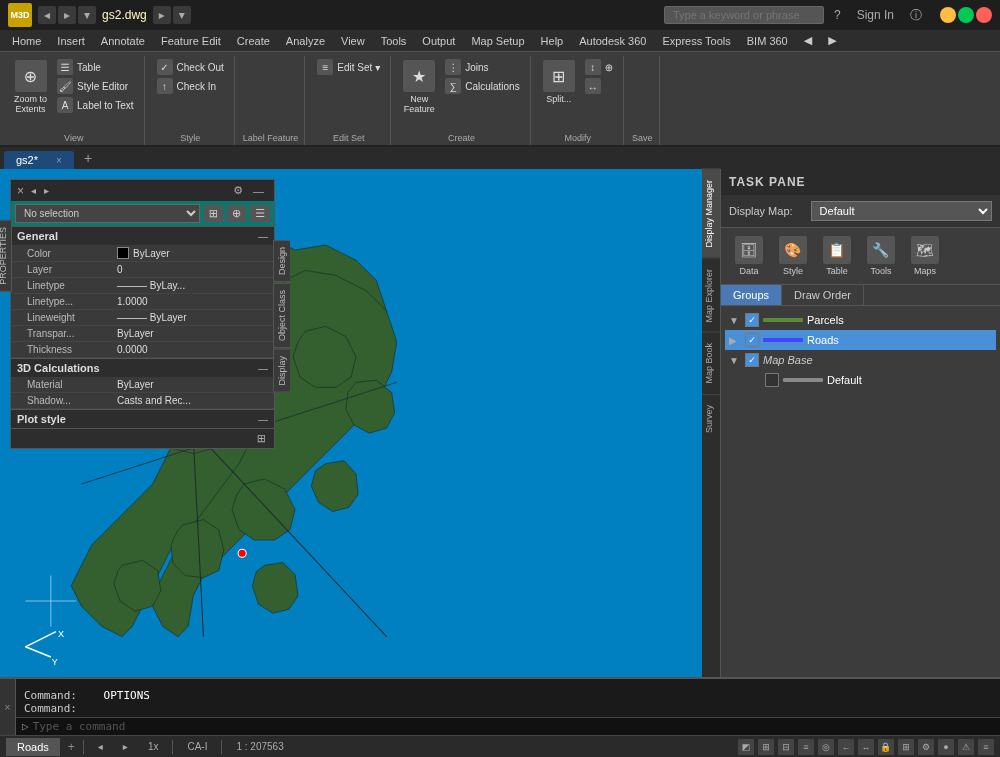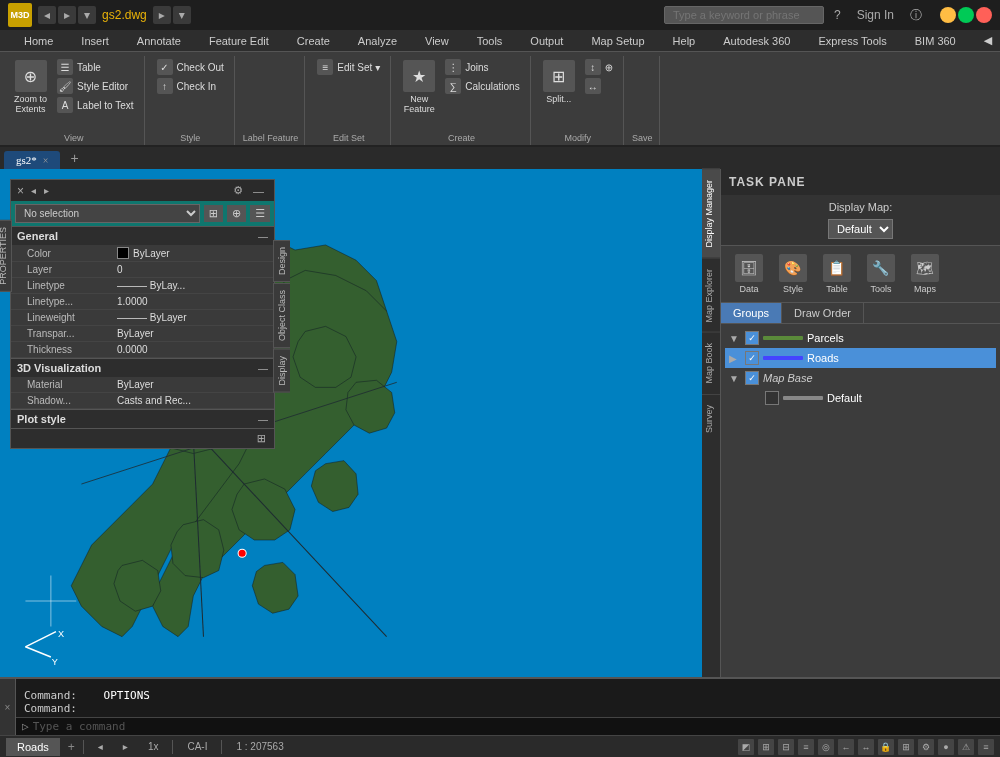--- a/index.html
+++ b/index.html
@@ -2,50 +2,50 @@
 <html><head>
   <meta charset="utf-8">
   <style>
     * { margin: 0; padding: 0; box-sizing: border-box; }
     body { width: 1000px; height: 757px; overflow: hidden; background: #3c3c3c; font-family: 'Segoe UI', Arial, sans-serif; font-size: 11px; color: #fff; }
 
     
     .title-bar { height: 30px; background: #1e1e1e; display: flex; align-items: center; justify-content: space-between; padding: 0 8px; }
     .title-bar-left { display: flex; align-items: center; gap: 6px; }
     .title-logo { width: 24px; height: 24px; background: #c8a000; border-radius: 2px; display: flex; align-items: center; justify-content: center; font-size: 9px; font-weight: bold; color: #fff; }
-    .title-text { color: #eab308; font-size: 12px; }
+    .title-text { color: #fef9c3; font-size: 12px; }
     .title-nav { display: flex; gap: 2px; }
     .title-nav button { background: #3a3a3a; border: none; color: #aaa; padding: 2px 6px; cursor: pointer; font-size: 12px; border-radius: 2px; }
     .title-bar-right { display: flex; align-items: center; gap: 4px; }
     .title-search { background: #555; border: 1px solid #666; color: #ccc; padding: 2px 8px; font-size: 11px; width: 160px; border-radius: 2px; }
     .title-btn { background: none; border: none; color: #aaa; padding: 2px 6px; cursor: pointer; font-size: 12px; }
     .win-controls { display: flex; gap: 2px; margin-left: 8px; }
     .win-btn { width: 16px; height: 16px; border-radius: 50%; border: none; cursor: pointer; font-size: 9px; }
     .win-min { background: #ffbd44; }
     .win-max { background: #00ca56; }
     .win-close { background: #ff6058; }
 
     
     .menu-bar { height: 22px; background: #2d2d2d; display: flex; align-items: center; padding: 0 4px; border-bottom: 1px solid #555; }
-    .menu-item { padding: 2px 8px; color: #ccc; cursor: pointer; font-size: 11px; white-space: nowrap; margin-left: 12px; }
+    .menu-item { padding: 2px 8px; color: #ccc; cursor: pointer; font-size: 11px; white-space: nowrap; }
 
     
     .ribbon { background: #3c3c3c; border-bottom: 2px solid #222; display: flex; padding: 4px 4px 0; gap: 2px; min-height: 95px; }
     .ribbon-group { display: flex; flex-direction: column; align-items: center; border-right: 1px solid #555; padding: 2px 6px; min-width: fit-content; }
     .ribbon-group-label { font-size: 9px; color: #aaa; margin-top: auto; padding-top: 2px; text-align: center; }
     .ribbon-buttons { display: flex; gap: 2px; align-items: flex-start; flex: 1; }
     .rb-btn { background: none; border: none; color: #ddd; cursor: pointer; display: flex; flex-direction: column; align-items: center; padding: 2px 4px; font-size: 9px; gap: 2px; border-radius: 2px; min-width: 36px; text-align: center; }
     .rb-icon { width: 32px; height: 32px; background: #555; border-radius: 2px; display: flex; align-items: center; justify-content: center; font-size: 16px; }
     .rb-icon-sm { width: 16px; height: 16px; background: #555; border-radius: 2px; display: flex; align-items: center; justify-content: center; font-size: 10px; }
     .rb-btn-sm { background: none; border: none; color: #ddd; cursor: pointer; display: flex; align-items: center; padding: 1px 4px; font-size: 10px; gap: 4px; border-radius: 2px; width: 100%; }
     .rb-col { display: flex; flex-direction: column; gap: 1px; }
 
     
     .tab-bar { height: 22px; background: #2a2a2a; display: flex; align-items: flex-end; padding-left: 4px; }
-    .tab { padding: 3px 12px; background: #4a4a4a; color: #ccc; cursor: pointer; font-size: 11px; border-top-left-radius: 3px; border-top-right-radius: 3px; display: flex; align-items: center; gap: 6px; margin-right: 2px; font-family: Liberation Serif, serif; }
+    .tab { padding: 3px 12px; background: #4a4a4a; color: #ccc; cursor: pointer; font-size: 11px; border-top-left-radius: 3px; border-top-right-radius: 3px; display: flex; align-items: center; gap: 18px; margin-right: 2px; }
     .tab.active { background: #1e4a7a; color: #fff; }
     .tab-close { font-size: 10px; color: #999; cursor: pointer; }
     .tab-add { padding: 3px 8px; color: #999; cursor: pointer; font-size: 14px; }
 
     
     .map-canvas { flex: 1; background: #0080c0; position: relative; overflow: hidden; min-height: 450px; }
     .map-bg { position: absolute; inset: 0; background: #0080c0; }
 
     
     .props-panel { position: absolute; top: 15px; left: 380px; width: 270px; background: #3a3a3a; border: 1px solid #555; z-index: 10; }
@@ -66,21 +66,21 @@
     .section-collapse { color: #aaa; font-size: 10px; }
 
     .prop-row { display: flex; align-items: center; padding: 2px 8px 2px 16px; border-bottom: 1px solid #444; }
     .prop-label { color: #bbb; font-size: 10px; min-width: 90px; }
     .prop-value { color: #ddd; font-size: 10px; display: flex; align-items: center; gap: 4px; }
     .color-swatch { width: 12px; height: 12px; background: #000; border: 1px solid #888; display: inline-block; }
 
     
     .task-pane { width: 280px; background: #3c3c3c; border-left: 1px solid #555; display: flex; flex-direction: column; }
     .task-pane-header { background: #2a2a2a; padding: 6px 8px; font-size: 12px; font-weight: bold; color: #ccc; letter-spacing: 1px; }
-    .task-pane-display { padding: 6px 8px; display: flex; align-items: center; gap: 6px; background: #333; border-bottom: 1px solid #555; flex-direction: column; }
+    .task-pane-display { padding: 6px 8px; display: flex; align-items: center; gap: 18px; background: #333; border-bottom: 1px solid #555; }
     .task-pane-display-label { color: #ccc; font-size: 11px; }
     .task-pane-display-select { background: #555; border: 1px solid #777; color: #fff; padding: 2px 4px; font-size: 11px; flex: 1; }
 
     .task-pane-icons { display: flex; gap: 4px; padding: 6px 8px; border-bottom: 1px solid #555; }
     .tp-icon-btn { background: none; border: none; color: #ccc; cursor: pointer; display: flex; flex-direction: column; align-items: center; gap: 2px; padding: 2px 6px; font-size: 9px; }
     .tp-icon { width: 28px; height: 28px; background: #555; border-radius: 2px; display: flex; align-items: center; justify-content: center; font-size: 14px; }
 
     .task-pane-tabs { display: flex; border-bottom: 1px solid #555; }
     .tp-tab { padding: 4px 12px; cursor: pointer; font-size: 11px; color: #ccc; background: #3c3c3c; border-right: 1px solid #555; }
     .tp-tab.active { background: #4a7ab5; color: #fff; }
@@ -387,21 +387,21 @@
       <div class="prop-row">
         <span class="prop-label">Transpar...</span>
         <span class="prop-value">ByLayer</span>
       </div>
       <div class="prop-row">
         <span class="prop-label">Thickness</span>
         <span class="prop-value">0.0000</span>
       </div>
 
       <div class="section-header">
-        <span class="section-title">3D Visualization</span>
+        <span class="section-title">3D Calculations</span>
         <span class="section-collapse">—</span>
       </div>
       <div class="prop-row">
         <span class="prop-label">Material</span>
         <span class="prop-value">ByLayer</span>
       </div>
       <div class="prop-row">
         <span class="prop-label">Shadow...</span>
         <span class="prop-value">Casts and Rec...</span>
       </div>

